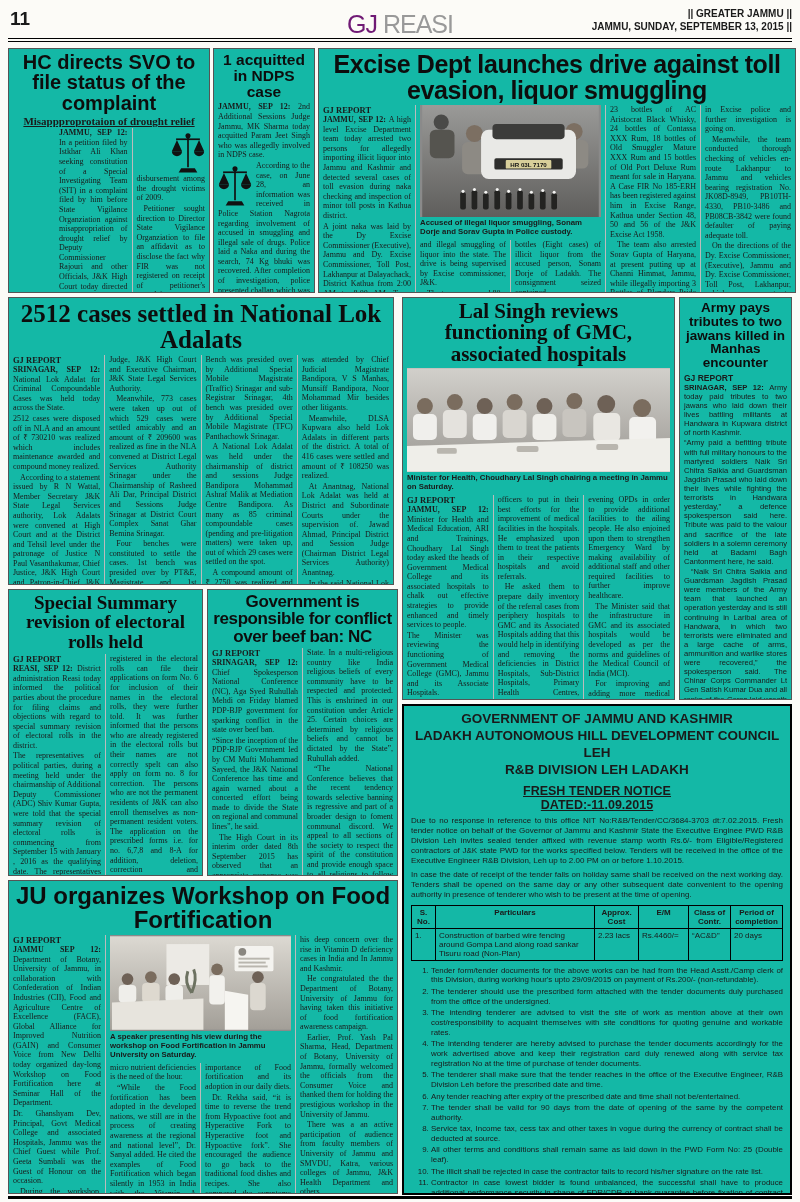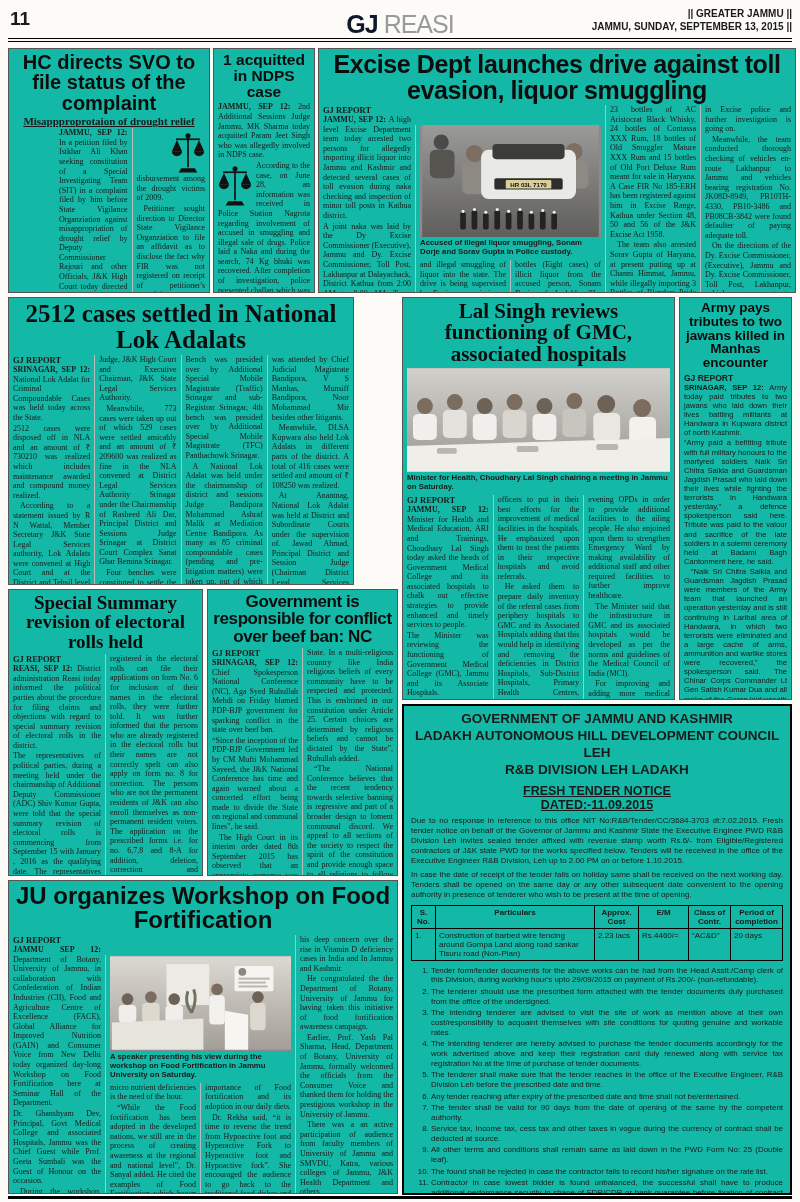--- a/index.html
+++ b/index.html
@@ -6,21 +6,21 @@
   html,body { background:#e8e6e0; }
   #page {
     position: relative; width: 800px; height: 1202px; margin: 0 auto;
     background: #fcfbf7; color:#1a1a1a; overflow: hidden;
     font-family: "Liberation Serif", serif;
   }
   
   #masthead { position:absolute; left:8px; top:4px; width:784px; height:38px; border-bottom:4px double #000; }
   .pageno { position:absolute; left:2px; top:4px; font:bold 19px "Liberation Sans", sans-serif; }
   .logo { position:absolute; left:0; right:0; top:6px; text-align:center; font-family:"Liberation Sans", sans-serif; font-size:25px; letter-spacing:-1px;}
-  .logo b { font-weight:bold; color:#0f172a; }
+  .logo b { font-weight:normal; color:#701a75; }
   .logo span { color:#999; font-weight:normal; }
   .mast-right { position:absolute; right:0; top:3px; text-align:right; font:bold 10px/1.3 "Liberation Sans", sans-serif; }
   
   .art { position:absolute; background:#14b8a6; border:1px solid #555; padding:3px 4px; overflow:hidden; }
   .hl { font-family:"Liberation Sans", sans-serif; font-weight:bold; text-align:center; color:#0d0d0d; line-height:1.02; }
   .hl.serif { font-family:"Liberation Serif", serif; }
   .hl.cond { letter-spacing:-0.4px; }
   .subhl { text-align:center; font:bold 11px "Liberation Serif", serif; text-decoration:underline; margin:2px 0 1px; }
   .kick { font:bold 8.5px "Liberation Serif", serif; }
   .bd { font:8px/1.2 "Liberation Serif", serif; text-align:justify; }
@@ -38,21 +38,21 @@
   #tender { border:2px solid #000; font-family:"Liberation Sans", sans-serif; padding:5px 7px; }
   #tender .t1 { text-align:center; font-weight:bold; font-size:13.5px; line-height:1.25; }
   #tender .t2 { text-align:center; font-weight:bold; font-size:12.5px; text-decoration:underline; margin-top:5px; }
   #tender .intro { font-size:8px; line-height:1.25; text-align:justify; margin-top:4px; }
   #tender table { width:100%; border-collapse:collapse; margin-top:5px; font-size:8px; }
   #tender th, #tender td { border:1px solid #000; padding:2px 3px; text-align:left; vertical-align:top; }
   #tender th { text-align:center; }
   #tender ol { margin:5px 0 0 4px; padding-left:16px; font-size:7.9px; line-height:1.25; }
   #tender ol li { margin-bottom:1.5px; text-align:justify; }
   #bottom-rule { position:absolute; left:8px; top:1196px; width:784px; height:3px; background:#000; }
-  .mid { overflow:hidden;margin-top:20px; }
+  .mid { overflow:hidden; }
 </style>
 </head>
 <body>
 
 <div id="page">
 
   <div id="masthead">
     <div class="pageno">11</div>
     <div class="logo"><b>GJ</b> <span>REASI</span></div>
     <div class="mast-right">
@@ -184,21 +184,21 @@
       <div class="col bd">
           <div>
             <p>in Excise police and further investigation is going on.</p>
             <p>Meanwhile, the team conducted thorough checking of vehicles en-route Lakhanpur to Jammu and vehicles bearing registration No. JK08D-8949, PB10TH-4330, PB10-3486 and PB08CB-3842 were found defaulter of paying adequate toll.</p>
             <p>On the directions of the Dy. Excise Commissioner, (Executive), Jammu and Dy. Excise Commissioner, Toll Post, Lakhanpur, vehicles were put to weighing on a nearest weighbridge and huge variation of Gross weight was noticed.</p>
           </div>
         </div>
     </div>
   </div>
 
-  <div class="art" style="left:8px;top:297px;width:346px;height:288px;">
+  <div class="art" style="left:8px;top:297px;width:386px;height:288px;">
     <div class="hl serif" style="font-size:25px;">2512 cases settled in National Lok Adalats</div>
     <div class="cols" style="height:248px;margin-top:3px;">
       <div class="col bd">
         <div class="kick">GJ REPORT</div>
         <p class="lead"><b>SRINAGAR, SEP 12: </b><span>National Lok Adalat for Criminal Compoundable Cases was held today across the State.</span></p>
         <div>
             <p>2512 cases were disposed off in NLA and an amount of ₹ 730210 was realized which includes maintenance awarded and compound money realized.</p>
             <p>According to a statement issued by R N Wattal, Member Secretary J&amp;K State Legal Services authority, Lok Adalats were convened at High Court and at the District and Tehsil level under the patronage of Justice N Paul Vasanthakumar, Chief Justice, J&amp;K High Court and Patron-in-Chief J&amp;K State Legal Services Authority, and under the guidance of Justice Mohammad Yaqoob Mir,</p>
           </div>
       </div>
@@ -371,21 +371,21 @@
     <ol>
         <li>Tender form/tender documents for the above works can be had from the Head Asstt./Camp clerk of this Division, during working hour's upto 29/09/2015 on payment of Rs.200/- (non-refundable).</li>
         <li>The tenderer should use the prescribed form attached with the tender documents duly purchased from the office of the undersigned.</li>
         <li>The intending tenderer are advised to visit the site of work as mention above at their own cost/responsibility to acquaint themselves with site conditions for quoting genuine and workable rates.</li>
         <li>The intending tenderer are hereby advised to purchase the tender documents accordingly for the work advertised above and keep their registration card duly renewed along with service tax registration No at the time of purchase of tender documents.</li>
         <li>The tenderer shall make sure that the tender reaches in the office of the Executive Engineer, R&amp;B Division Leh before the prescribed date and time.</li>
         <li>Any tender reaching after expiry of the prescribed date and time shall not be/entertained.</li>
         <li>The tender shall be valid for 90 days from the date of opening of the same by the competent authority.</li>
         <li>Service tax, Income tax, cess tax and other taxes in vogue during the currency of contract shall be deducted at source.</li>
         <li>All other terms and conditions shall remain same as laid down in the PWD Form No: 25 (Double leaf).</li>
-        <li>The found shall be rejected in case the contractor fails to record his/her signature on the rate list.</li>
+        <li>The illicit shall be rejected in case the contractor fails to record his/her signature on the rate list.</li>
         <li>Contractor in case lowest bidder is found unbalanced, the successful shall have to produce additional performance security in shape of FDR/CDR or bank guarantee before fixation of contract as per following break up.</li>
       </ol>
 
   </div>
 
   <div class="art" style="left:8px;top:880px;width:390px;height:314px;">
     <div class="hl" style="font-size:24px;">JU organizes Workshop on Food Fortification</div>
     <div class="cols" style="height:274px;margin-top:2px;">
       <div class="col bd" style="flex:0 0 88px;">
         <div class="kick">GJ REPORT</div>

